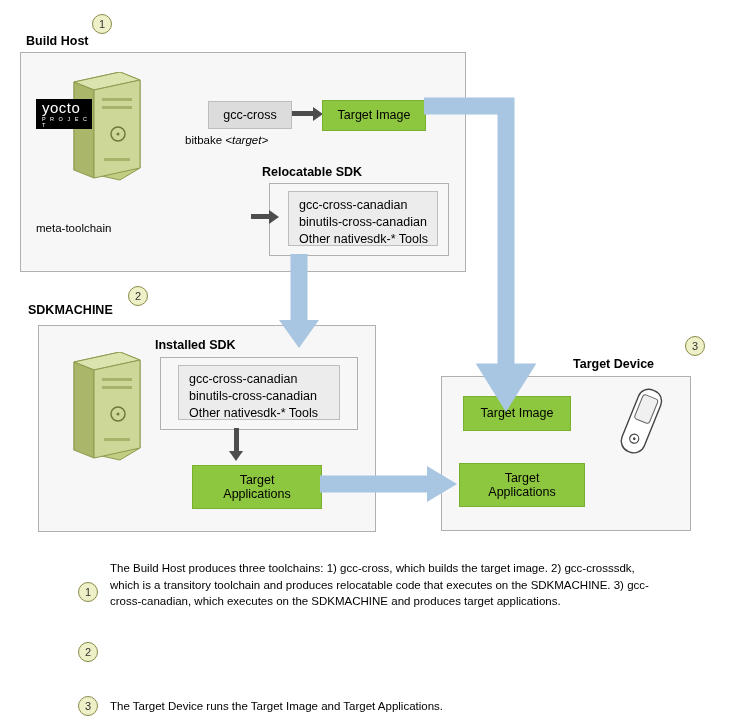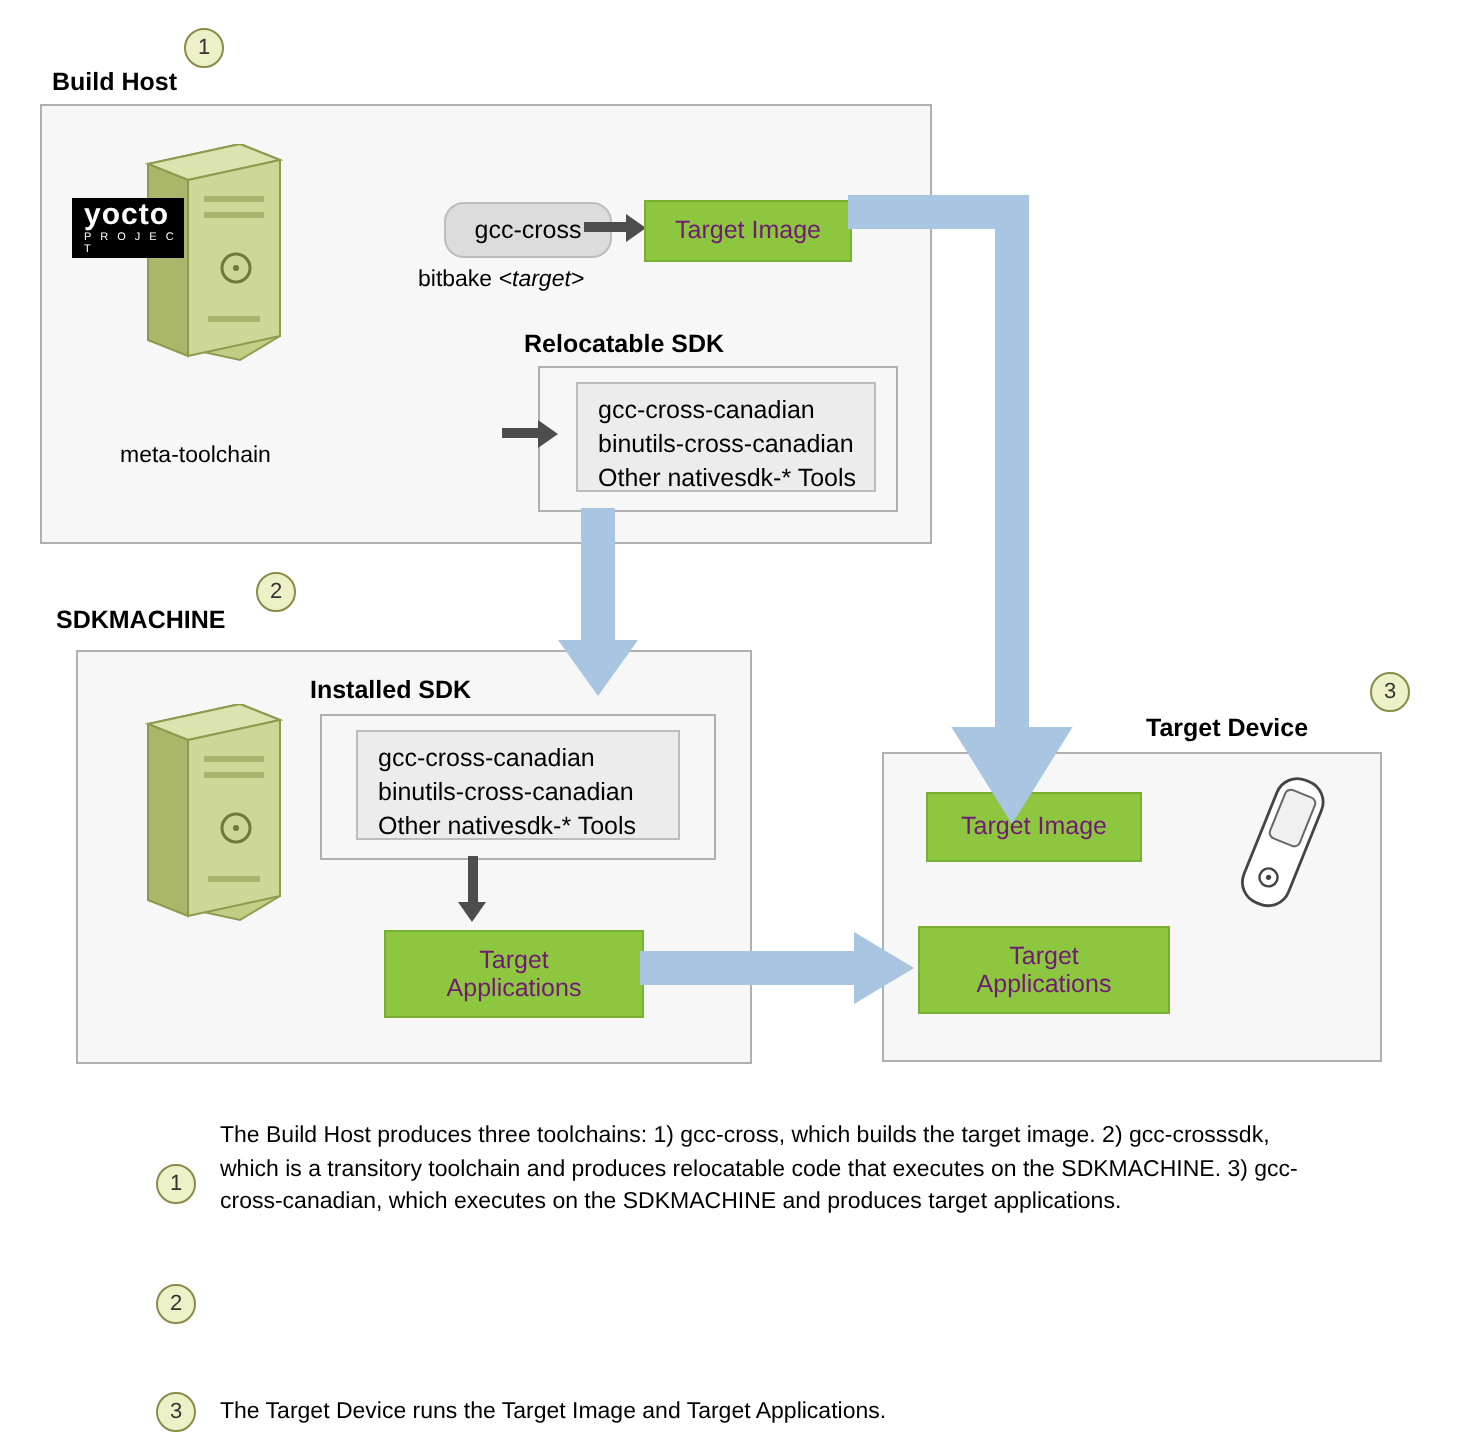--- a/index.html
+++ b/index.html
@@ -27,21 +27,21 @@
   }
   .panel-title {
     font-size: 12.5px;
     font-weight: bold;
     color: #000;
     white-space: nowrap;
   }
   .green-box {
     background: #8dc63f;
     border: 1px solid #7ab02f;
-    color: #701a75;
+    color: #000000;
     font-size: 12.5px;
     display: flex;
     align-items: center;
     justify-content: center;
     text-align: center;
     line-height: 1.15;
   }
   .grey-box {
     background: #dcdcdc;
     border: 1px solid #bdbdbd;
@@ -56,21 +56,20 @@
     background: #ececec;
     border: 1px solid #bdbdbd;
     font-size: 12.5px;
     padding: 5px 8px 5px 10px;
     box-sizing: border-box;
     line-height: 1.35;
   }
   .small-label {
     font-size: 11.5px;
     white-space: nowrap;
-    margin-left: 24px;
   }
   .num-badge {
     width: 20px;
     height: 20px;
     border-radius: 50%;
     background: #eef0c8;
     border: 1px solid #8a8a4a;
     color: #333;
     font-size: 11px;
     display: flex;
@@ -124,21 +123,21 @@
     background: #000;
     color: #fff;
     display: flex;
     flex-direction: column;
     justify-content: center;
     padding-left: 6px;
     box-sizing: border-box;
   }
   .yocto-logo .y1 {
     font-size: 15px;
-    font-weight: bold;
+    font-weight: normal;
     letter-spacing: .5px;
     line-height: 1;
   }
   .yocto-logo .y2 {
     font-size: 5.5px;
     letter-spacing: 1.5px;
     line-height: 1;
     margin-top: 2px;
   }
   .italic { font-style: italic; }
@@ -166,21 +165,21 @@
       <circle cx="56" cy="62" r="1.5" fill="#6e7a36"></circle>
       <rect x="42" y="86" width="26" height="3" fill="#8f9a4e" opacity="0.6"></rect>
     </svg>
   </div>
 
   <div class="yocto-logo" style="left:36px; top:99px; width:56px; height:30px;">
     <div class="y1">yocto</div>
     <div class="y2">P R O J E C T</div>
   </div>
 
-  <div class="abs grey-box" style="left:222px; top:101px; width:82px; height:26px;border-radius:10px;">gcc-cross</div>
+  <div class="abs grey-box" style="left:208px; top:101px; width:82px; height:26px;">gcc-cross</div>
 
   <div class="abs arr-line" style="left:292px; top:111px; width:22px;"></div>
   <div class="abs arr-head-r" style="left:313px; top:107px;"></div>
 
   <div class="abs small-label" style="left:185px; top:134px;">
     <span>bitbake </span><span class="italic">&lt;target&gt;</span>
   </div>
 
   <div class="abs green-box" style="left:322px; top:100px; width:102px; height:29px;">Target Image</div>
 

